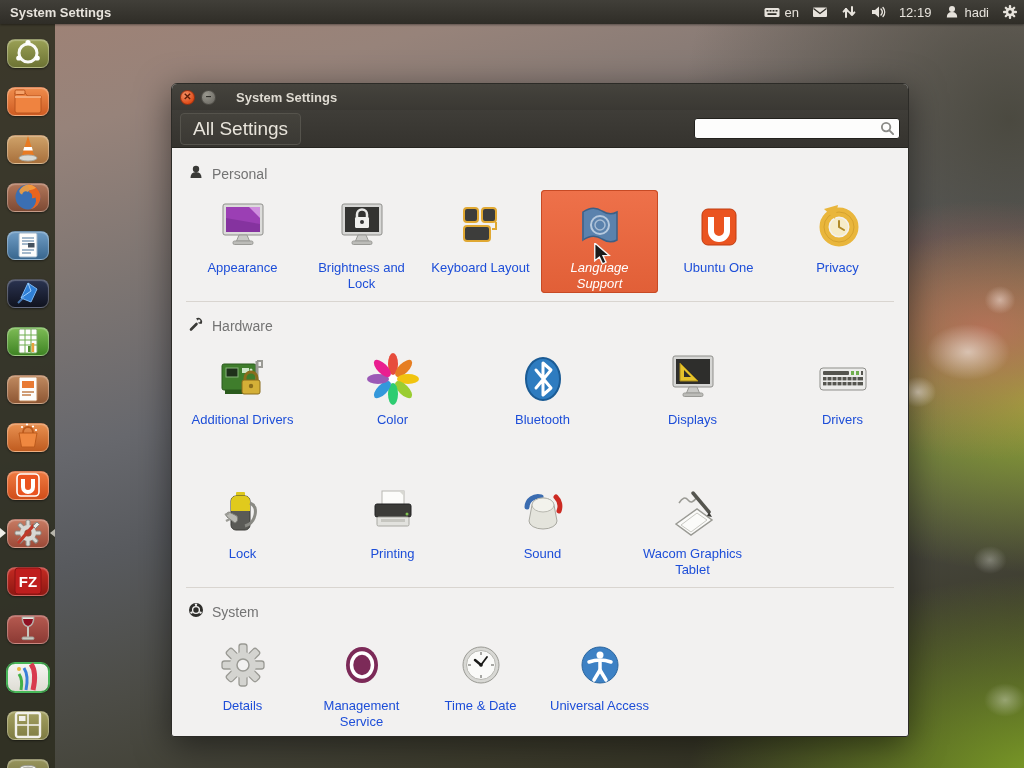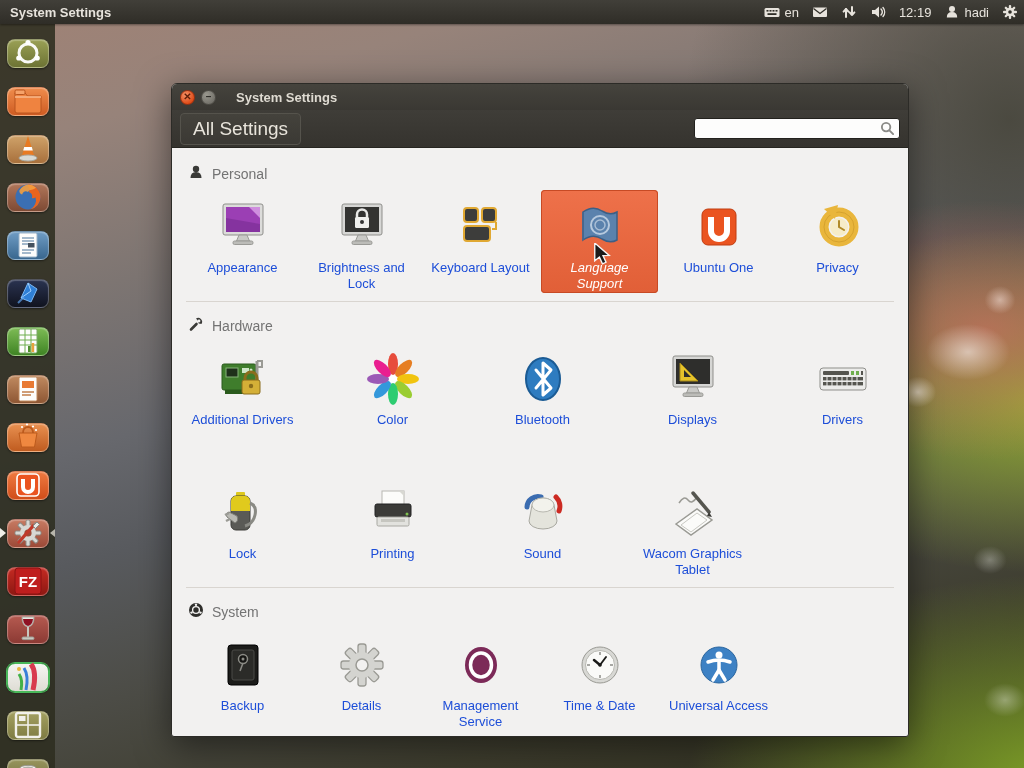--- a/index.html
+++ b/index.html
@@ -583,30 +583,20 @@
                 <circle cx="8" cy="8" r="3.4" fill="none" stroke="#f2f1f0" stroke-width="1.4"></circle>
                 <circle cx="8" cy="2.8" r="1.2" fill="#f2f1f0"></circle>
                 <circle cx="3.5" cy="10.6" r="1.2" fill="#f2f1f0"></circle>
                 <circle cx="12.5" cy="10.6" r="1.2" fill="#f2f1f0"></circle>
               </svg></span>
             <span class="shlabel">System</span>
           </div>
           <div class="grid">
             <div class="tile">
               <div class="ticon"><svg width="60" height="60" viewBox="0 0 60 60">
-                  <rect x="15" y="10" width="30" height="40" rx="3" fill="#1c1c1a" stroke="#000"></rect>
-                  <rect x="19" y="15" width="22" height="30" rx="2" fill="#2b2b28" stroke="#4a4a46"></rect>
-                  <circle cx="30" cy="24" r="4.5" fill="#151513" stroke="#8a8a84" stroke-width="1.5"></circle>
-                  <circle cx="30" cy="24" r="1.5" fill="#8a8a84"></circle>
-                  <line x1="30" y1="28" x2="27" y2="36" stroke="#8a8a84" stroke-width="1.5"></line>
-                </svg></div>
-              <div class="tlabel">Backup</div>
-            </div>
-            <div class="tile">
-              <div class="ticon"><svg width="60" height="60" viewBox="0 0 60 60">
                   <g fill="#d4d4d0" stroke="#9a9a94" stroke-width="1.3">
                     <rect x="26" y="9" width="8" height="42" rx="2.5" transform="rotate(0 30 30)"></rect>
                     <rect x="26" y="9" width="8" height="42" rx="2.5" transform="rotate(45 30 30)"></rect>
                     <rect x="26" y="9" width="8" height="42" rx="2.5" transform="rotate(90 30 30)"></rect>
                     <rect x="26" y="9" width="8" height="42" rx="2.5" transform="rotate(135 30 30)"></rect>
                     <circle cx="30" cy="30" r="13" stroke="none"></circle>
                   </g>
                   <circle cx="30" cy="30" r="6" fill="#f2f1f0" stroke="#9a9a94" stroke-width="1.5"></circle>
                 </svg></div>
               <div class="tlabel">Details</div>

